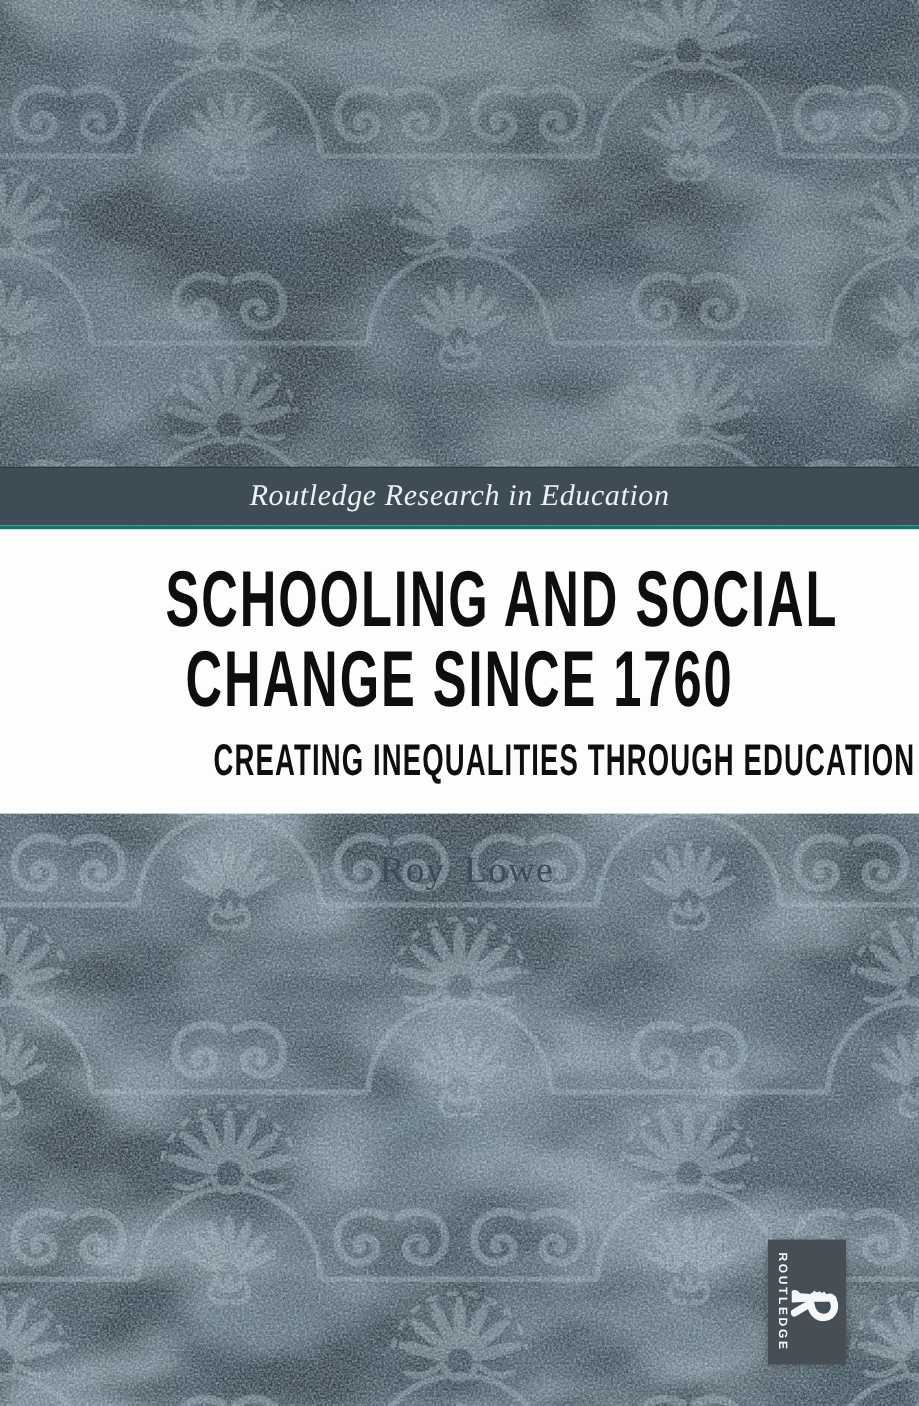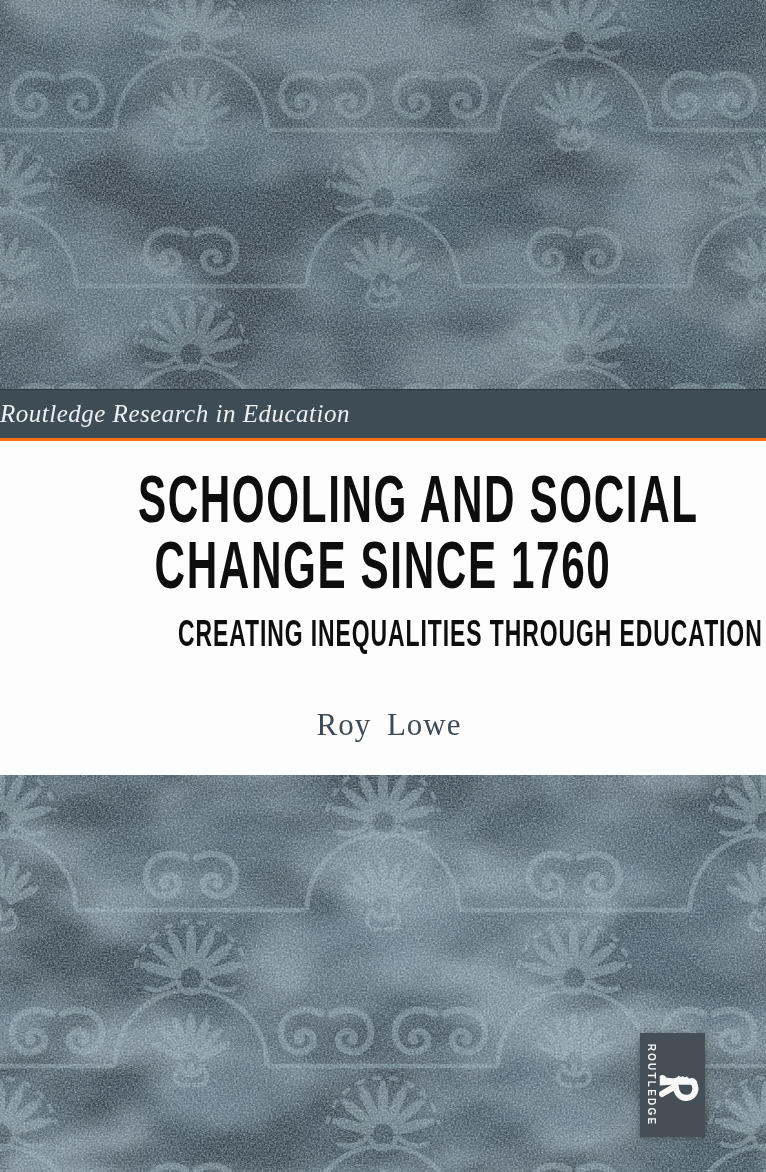--- a/index.html
+++ b/index.html
@@ -5,30 +5,30 @@
   html,body{margin:0;padding:0;background:#1c2228;}
   .cover{
     position:relative;width:766px;height:1172px;overflow:hidden;
     background:#36424c;font-family:"Liberation Sans",sans-serif;
   }
   .bg{position:absolute;left:0;top:0;}
   
   .band{
     position:absolute;left:0;top:389px;width:766px;height:49px;
     background:#3d4c55;border-top:1px solid #2c3740;box-sizing:border-box;
-    display:flex;align-items:center;
+    display:flex;align-items:center;justify-content:center;
   }
   .band-text{
     font-family:"Liberation Serif",serif;font-style:italic;
     font-size:25px;color:#eef1f2;letter-spacing:.5px;
   }
   
   .panel{
-    position:absolute;left:0;top:438px;width:766px;height:337px;
-    background:#fdfdfd;border-top:3px solid #f97316;box-sizing:border-box;
+    position:absolute;left:0;top:438px;width:766px;height:240px;
+    background:#fdfdfd;border-top:3px solid #0f766e;box-sizing:border-box;
     text-align:center;
   }
   .title-block{margin-top:25px;}
   .tline{
     display:block;font-weight:700;font-size:66px;line-height:66px;
     letter-spacing:2.5px;color:#0e0e0e;transform:scaleX(.64);
     white-space:nowrap;
   }
   .subtitle-block{margin-top:16px;padding-left:40px;}
   .sline{

